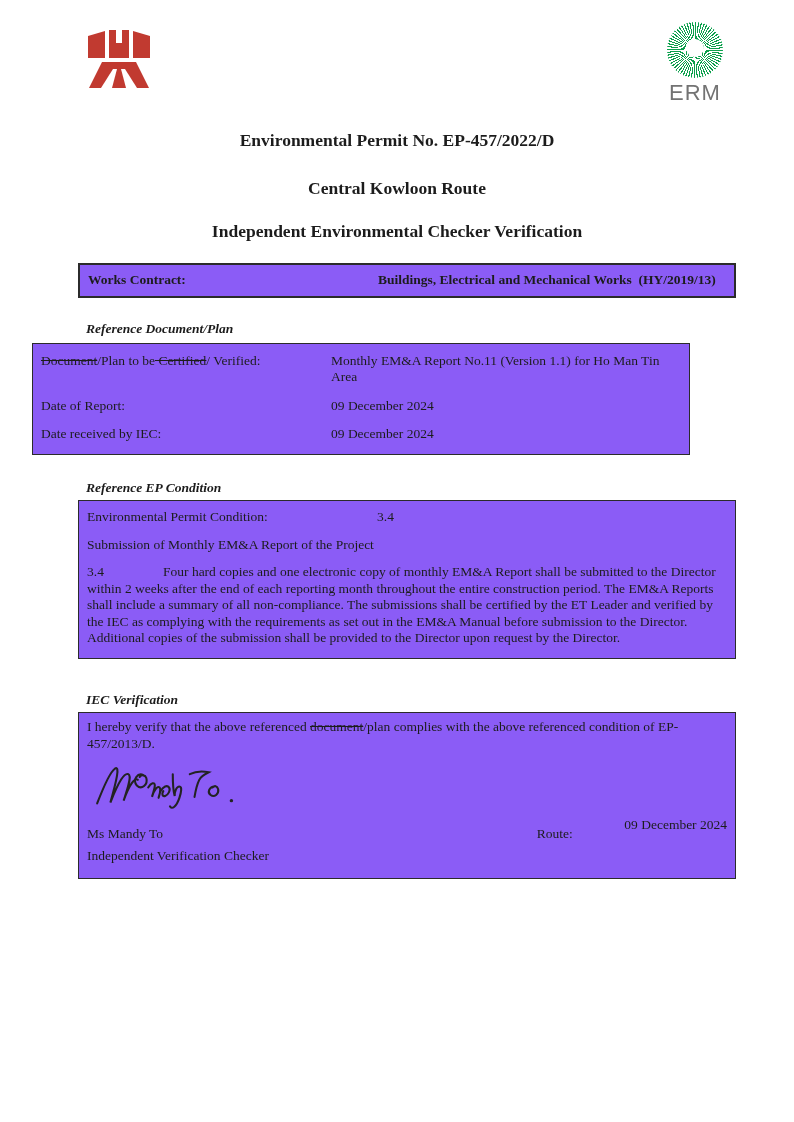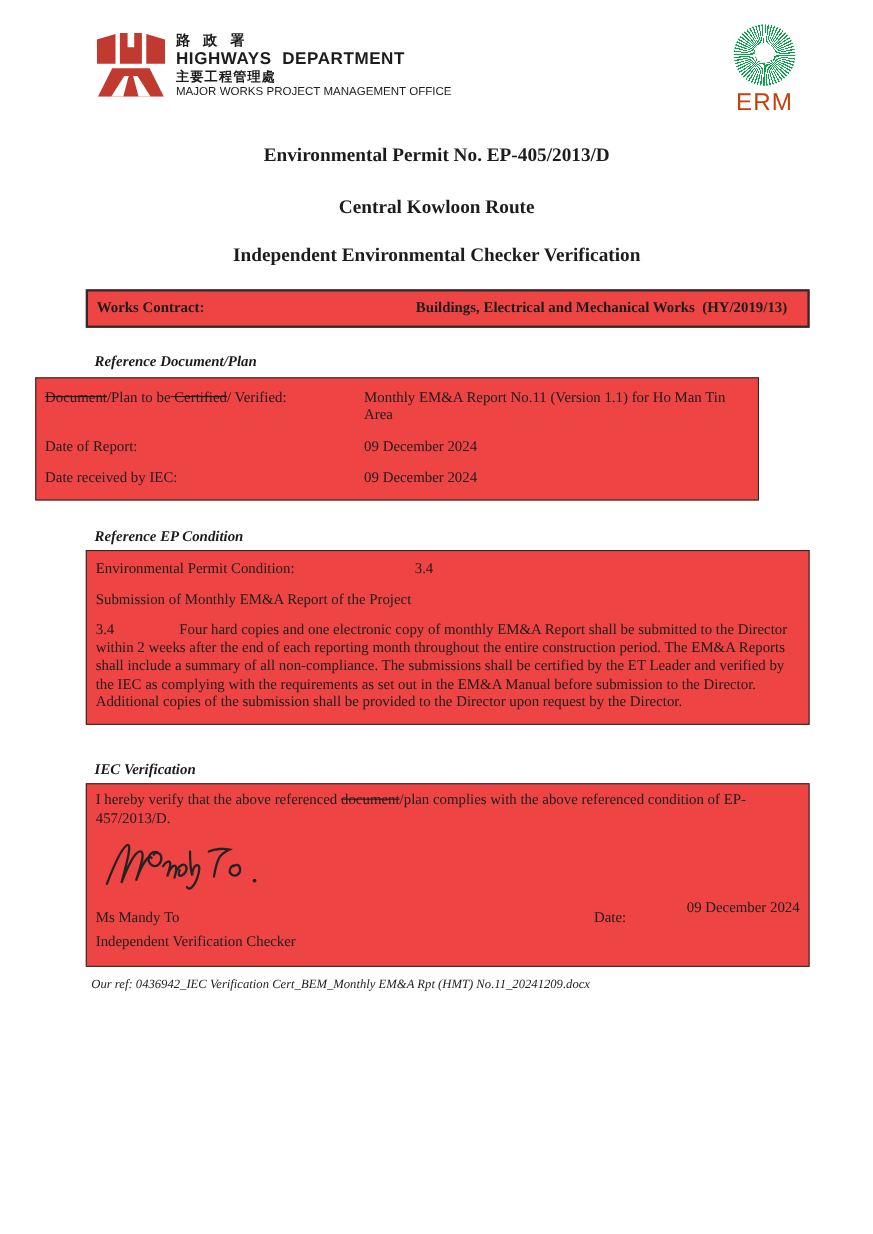--- a/index.html
+++ b/index.html
@@ -26,28 +26,28 @@
   .erm-burst{
     width:56px;height:56px;margin:0 auto;border-radius:50%;
     background:repeating-conic-gradient(#0ba04c 0deg 2.6deg, #ffffff 2.6deg 6deg);
     position:relative;
   }
   .erm-burst::after{
     content:"";position:absolute;left:19px;top:17px;width:18px;height:18px;
     background:#ffffff;border-radius:50%;
   }
   .erm-word{font-family:"Liberation Sans", sans-serif;font-size:22px;font-weight:500;
-    letter-spacing:1px;color:#c2410c;margin-top:2px;}
+    letter-spacing:1px;color:#737373;margin-top:2px;}
   
   .title{font-weight:bold;text-align:center;}
   .title-1{font-size:17.5px;margin:30px 0 0 0;}
   .title-2{font-size:17.5px;margin:27px 0 0 0;}
   .title-3{font-size:17.5px;margin:21px 0 0 0;}
   
-  .box{box-sizing:border-box;margin-left:78px;width:658px;background:#ef4444;}
+  .box{box-sizing:border-box;margin-left:78px;width:658px;background:#8b5cf6;}
   .works-box{border:2px solid #2b2b2b;margin-top:21px;padding:7px 8px;}
   .thin-box{border:1.5px solid #2b2b2b;}
   .row{display:flex;align-items:flex-start;}
   .row .lbl{width:290px;flex:none;}
   .row .val{flex:1;}
   .bold{font-weight:bold;}
   .sec-head{font-weight:bold;font-size:13.5px;margin:0 0 0 86px;font-style:italic;}
   .head-refdoc{margin-top:23px;}
   .head-refep{margin-top:25px;}
   .head-iec{margin-top:33px;}
@@ -82,34 +82,28 @@
           <polygon points="0,6 17,1 17,28 0,28"></polygon>
           <path d="M21,0 L28,0 L28,13 L34,13 L34,0 L41,0 L41,28 L21,28 Z"></path>
           <polygon points="45,1 62,6 62,28 45,28"></polygon>
           <path d="M1,58 L14,32 L48,32 L61,58 Z"></path>
         </g>
         <g fill="#ffffff">
           <polygon points="25,39 29,39 24,58 13,58"></polygon>
           <polygon points="33,39 37,39 49,58 38,58"></polygon>
         </g>
       </svg>
-      <div class="hyd-text">
-        <div class="hyd-cn1">路 政 署</div>
-        <div class="hyd-en1">HIGHWAYS&nbsp; DEPARTMENT</div>
-        <div class="hyd-cn2">主要工程管理處</div>
-        <div class="hyd-en2">MAJOR WORKS PROJECT MANAGEMENT OFFICE</div>
-      </div>
     </div>
     <div class="erm">
       <div class="erm-burst"></div>
       <div class="erm-word">ERM</div>
     </div>
   </div>
 
-  <div class="title title-1">Environmental Permit No. EP-405/2013/D</div>
+  <div class="title title-1">Environmental Permit No. EP-457/2022/D</div>
   <div class="title title-2">Central Kowloon Route</div>
   <div class="title title-3">Independent Environmental Checker Verification</div>
 
   <div class="box works-box">
     <div class="row">
       <span class="lbl bold">Works Contract:</span>
       <span class="val bold">Buildings, Electrical and Mechanical Works&nbsp; (HY/2019/13)</span>
     </div>
   </div>
 
@@ -153,21 +147,20 @@
           <path d="M84,15 C84,23 84,31 86,38 C86,33 88,28 91,28 C94,28 93,34 91,40 C88,49 83,53 81,49"></path>
           <path d="M102,15 C108,12 117,12 122,13 C118,15 114,17 112,21 C109,27 108,33 107,39"></path>
           <path d="M128,28 C123,28 120,34 124,37 C128,40 133,36 132,31 C131,27 128,27 126,29"></path>
         </g>
         <circle cx="146" cy="43" r="1.8" fill="#232323"></circle>
       </svg>
     </div>
 
     <div class="sign-row">
       <span class="sign-name">Ms Mandy To</span>
-      <span class="date-lbl">Date:</span>
+      <span class="date-lbl">Route:</span>
       <span class="date-val">09 December 2024</span>
     </div>
     <div class="sign-title">Independent Verification Checker</div>
   </div>
 
-  <div class="our-ref">Our ref: 0436942_IEC Verification Cert_BEM_Monthly EM&amp;A Rpt (HMT) No.11_20241209.docx</div>
 
 </div>
 
 </body></html>

